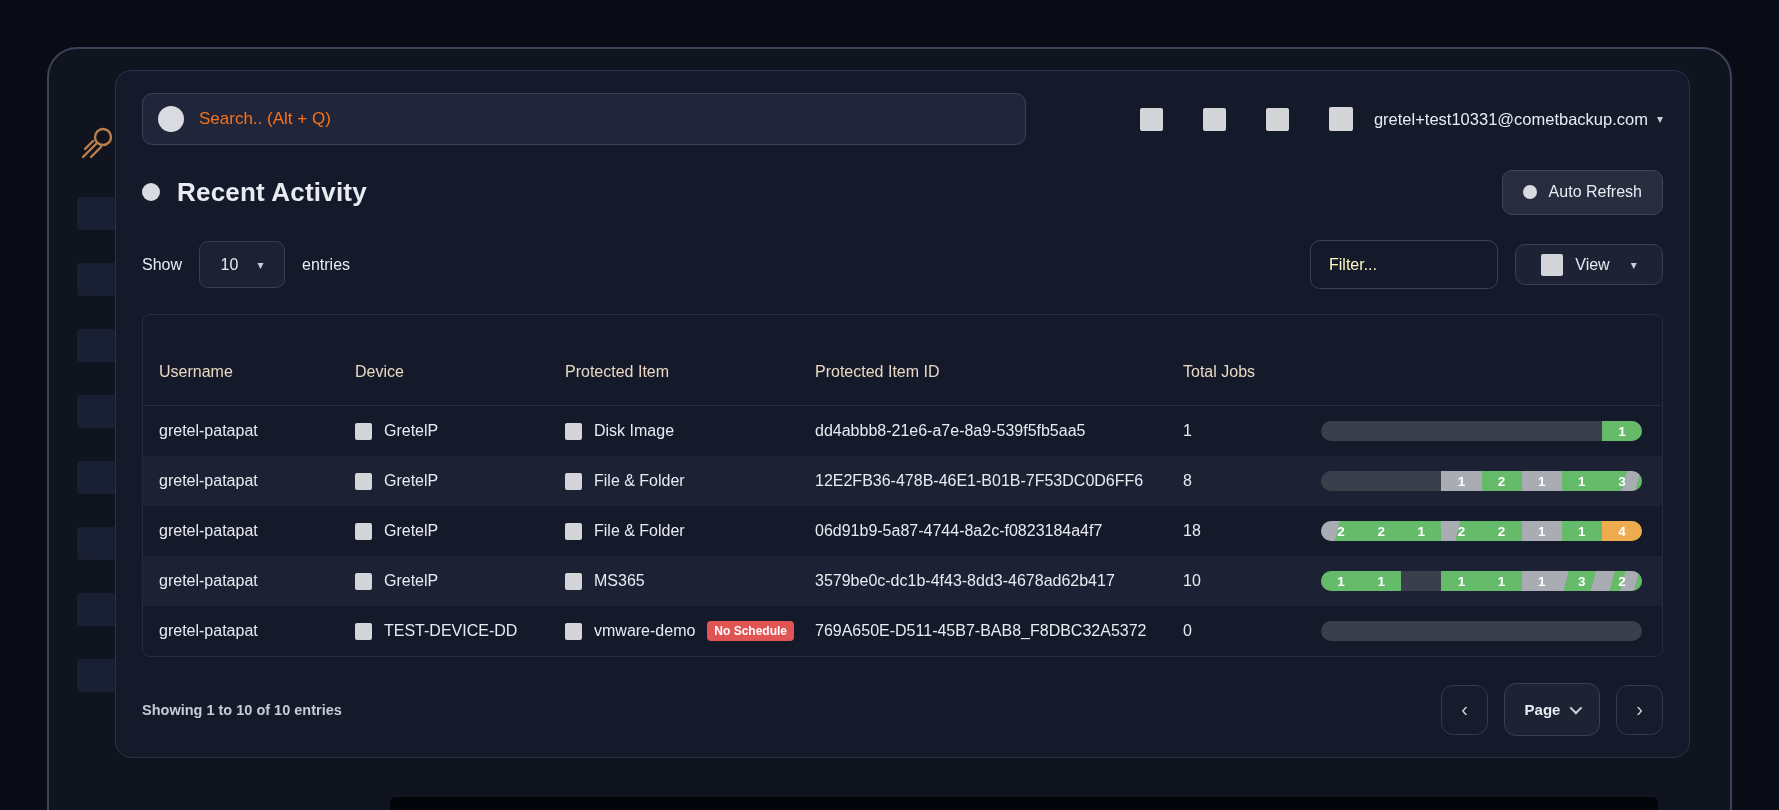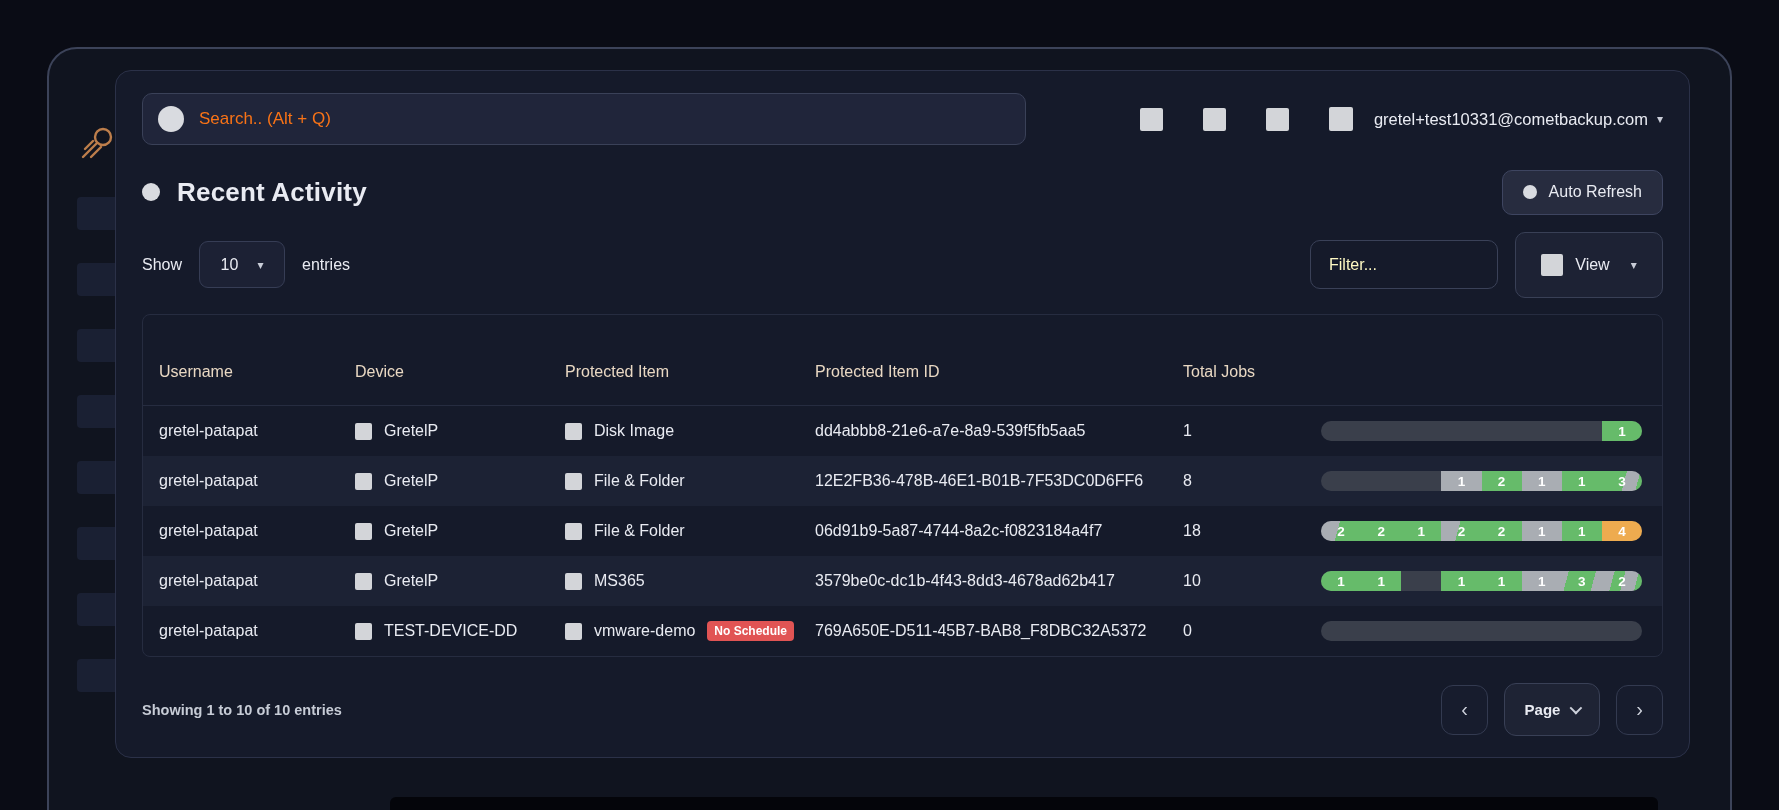--- a/index.html
+++ b/index.html
@@ -60,21 +60,21 @@
   .select {
     background:#1c2134; border:1px solid #363d55; border-radius:9px; height:47px;
     display:flex; align-items:center; justify-content:center; gap:10px; cursor:pointer;
   }
   .page-size { width:86px; margin:0 17px; }
   .filter {
     margin-left:auto; width:188px; height:49px; background:transparent;
     border:1px solid #3a4158; border-radius:10px; display:flex; align-items:center;
     padding:0 18px; color:#fef9c3; font-size:16px; cursor:text;
   }
-  .view-btn { margin-left:17px; width:148px; height:66px; background:#1d2234; border:1px solid #394056; gap:12px; font-size:16px; }
+  .view-btn { margin-left:17px; width:148px; height:41px; background:#1d2234; border:1px solid #394056; gap:12px; font-size:16px; }
   .view-btn .sq { width:22px; height:22px; }
   
   .table { margin-top:25px; border:1px solid #262c40; border-radius:8px; overflow:hidden; }
   .thead, .trow {
     display:grid;
     grid-template-columns:196px 210px 250px 368px 136px 1fr;
     align-items:center;
   }
   .thead { height:91px; border-bottom:1px solid #262c40; color:var(--header_text,#e9d8c3); font-size:16px; align-items:end; padding-bottom:24px; }
   .thead > div { padding-left:16px; cursor:pointer; }

